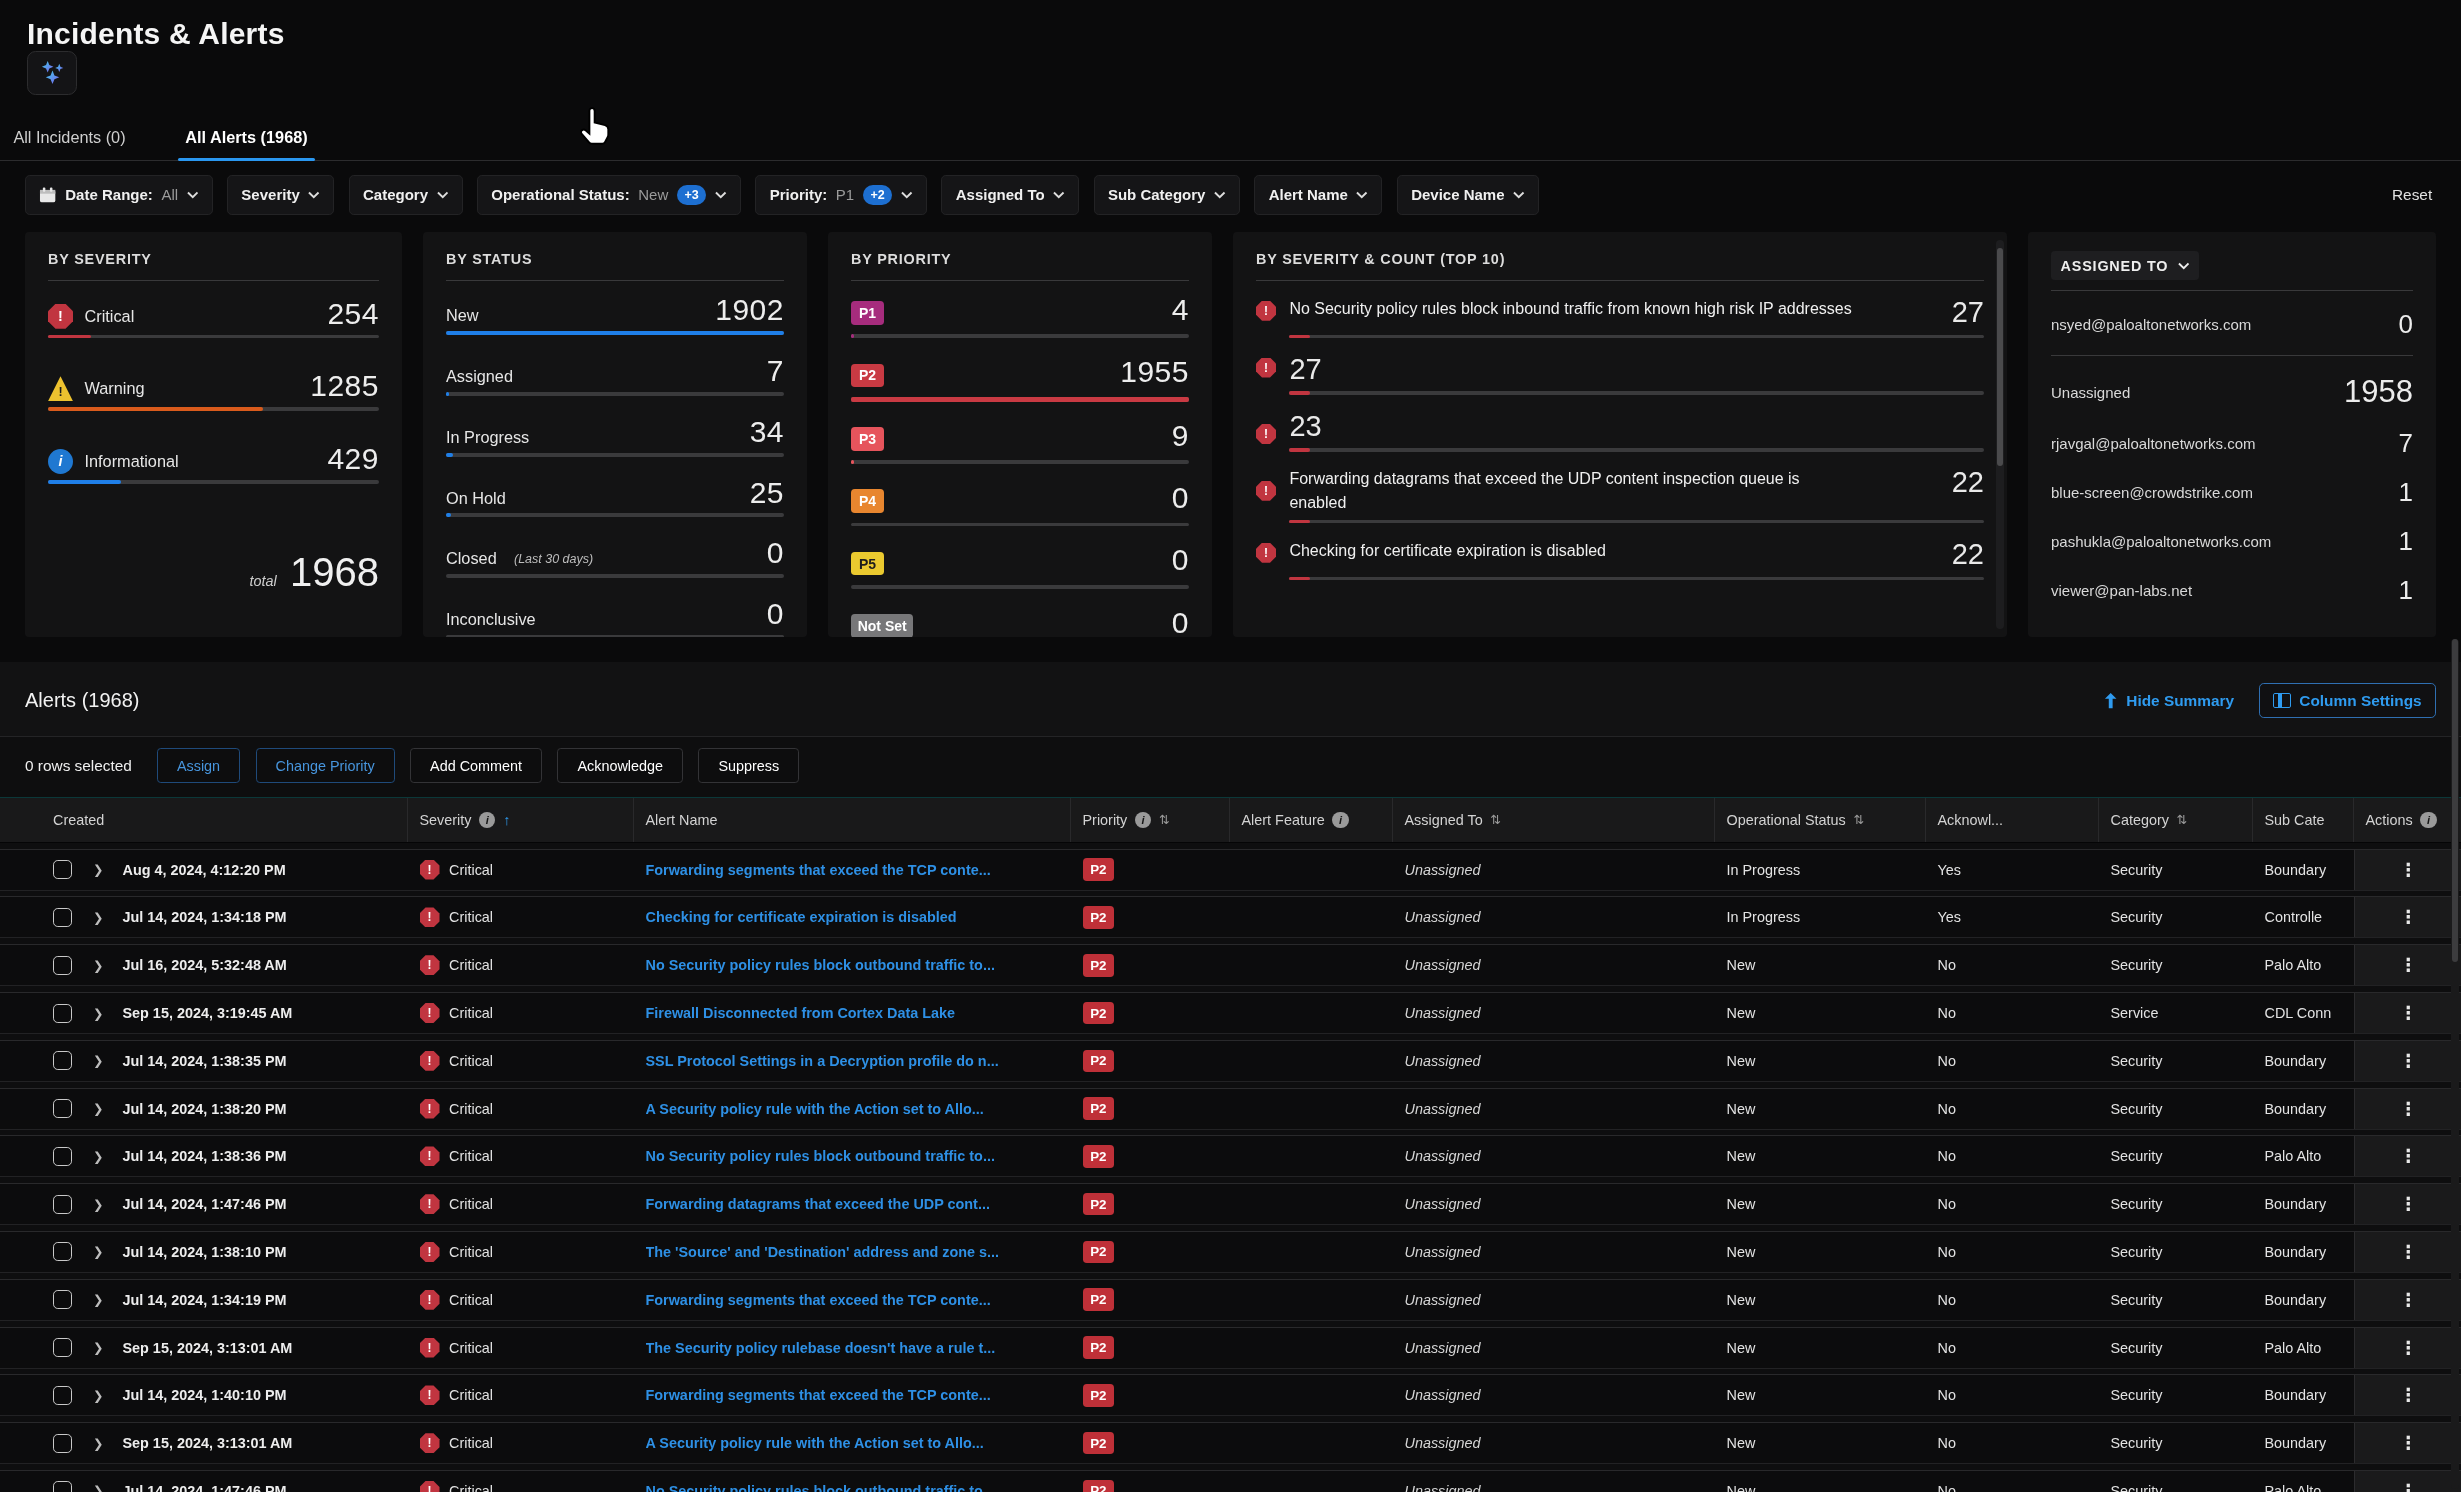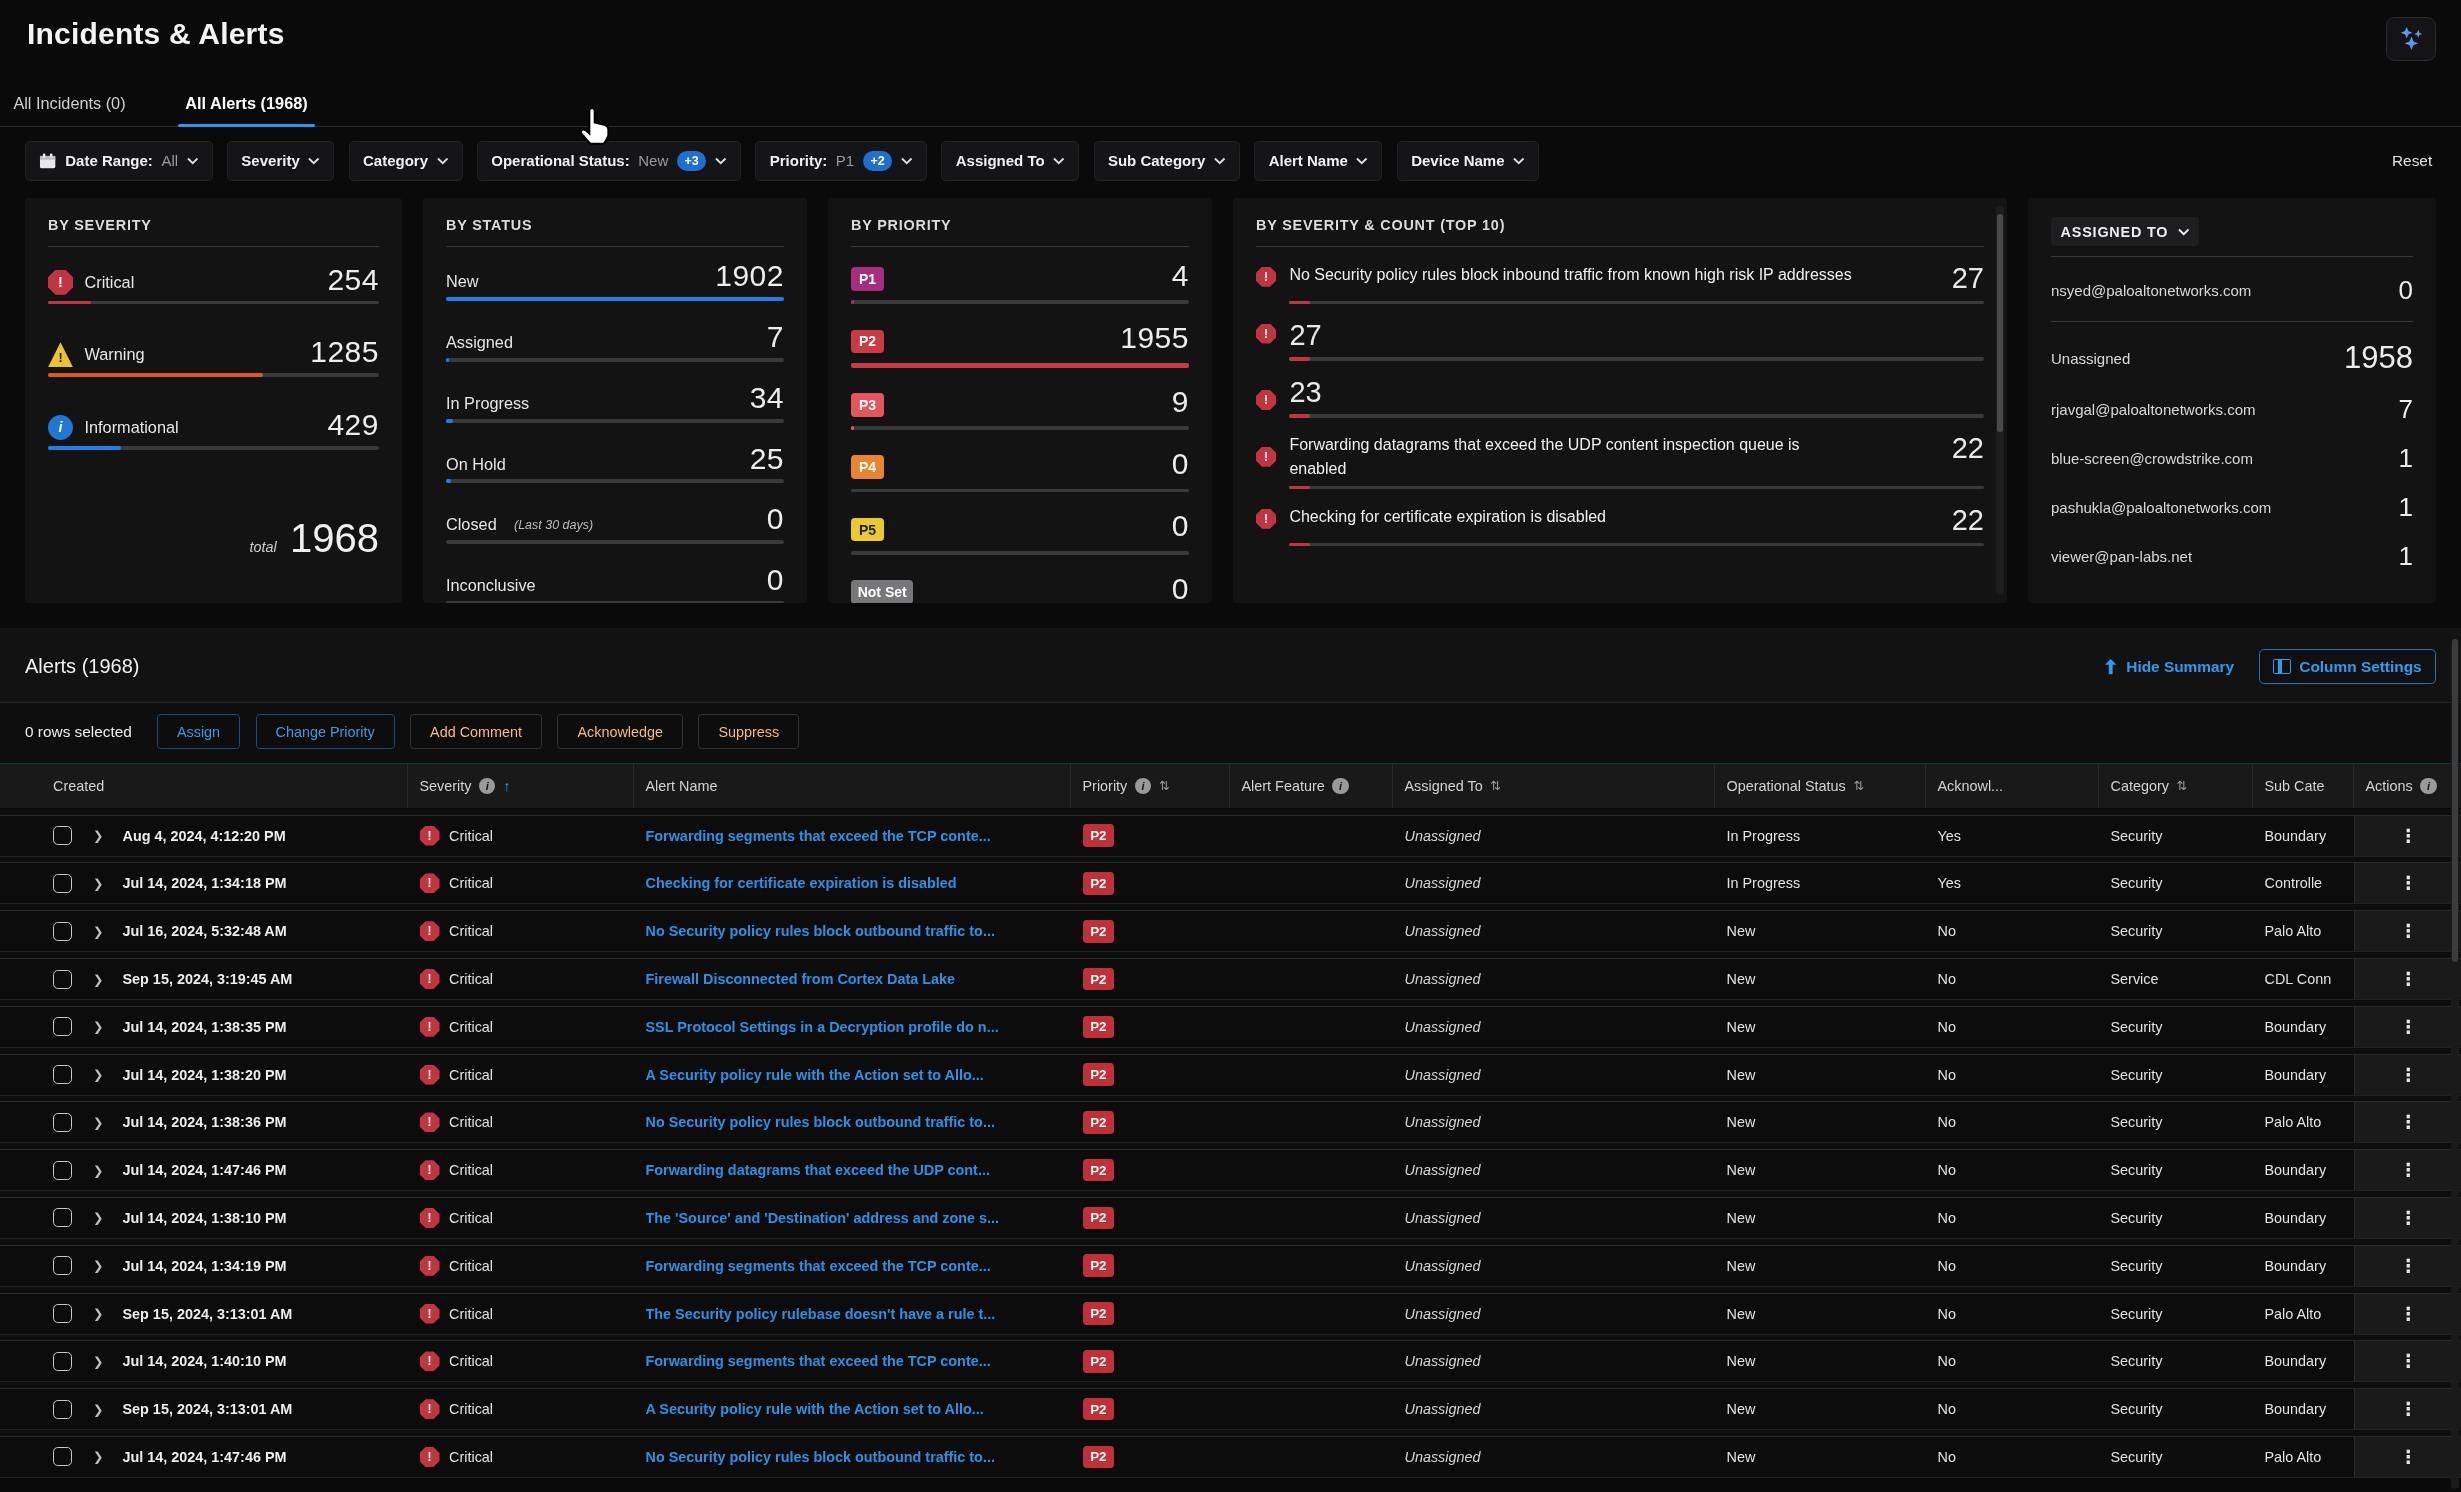--- a/index.html
+++ b/index.html
@@ -4,21 +4,21 @@
 <style>
   * { box-sizing: border-box; margin: 0; padding: 0; }
   html,body { width:2461px; height:1493px; overflow:hidden; }
   body {
     background:#0a0a0b;
     font-family:"Liberation Sans","DejaVu Sans",sans-serif;
     color:#e8e8e8;
     position:relative;
   }
   
-  .page-header { padding:17.3px 25px 0 27px; display:flex; justify-content:space-between; align-items:flex-start; }
+  .page-header { padding:17.3px 25px 0 27px; display:flex; justify-content:space-between; align-items:flex-start;flex-direction:column; }
   .page-title { font-size:30px; font-weight:700; color:#f5f5f5; letter-spacing:0.2px; }
   .ai-btn { width:50px; height:44px; background:#141416; border:1px solid #2c2c2e; border-radius:8.6px;
     display:flex; align-items:center; justify-content:center; cursor:pointer; }
   
   .tabs { display:flex; gap:52px; padding:0 0 0 9.6px; margin-top:25px; border-bottom:1px solid #2c2c2e; }
   .tab { font-size:16.3px; color:#cfcfcf; padding:7.7px 3.8px 13.4px 3.8px; position:relative; cursor:pointer; }
   .tab.active { color:#ffffff; font-weight:700; }
   .tab.active::after { content:""; position:absolute; left:-3.8px; right:-3.8px; bottom:-1px; height:3.8px; background:#2a97f0; border-radius:1.9px; }
   
   .filterbar { display:flex; align-items:center; gap:14.4px; padding:13.4px 25px 0 25px; }
@@ -85,21 +85,21 @@
   .head-actions { display:flex; align-items:center; gap:25px; }
   .hide-summary { display:flex; align-items:center; gap:7.7px; color:#2f9bef; font-size:15.4px; font-weight:700; cursor:pointer; }
   .col-settings { display:flex; align-items:center; gap:8.6px; color:#2f9bef; font-size:15.4px; font-weight:700;
     border:1px solid #2f6fb2; border-radius:4.8px; padding:7.7px 13.4px; cursor:pointer; background:#101012; }
   .colset-icon { width:17.3px; height:15.4px; border:1.9px solid #2f9bef; border-radius:1.9px; position:relative; }
   .colset-icon::before { content:""; position:absolute; left:3.8px; top:0; bottom:0; width:3.8px; background:#2f9bef; }
   .toolbar { display:flex; align-items:center; gap:15.4px; padding:11.5px 25px 13.4px 25px; border-top:1px solid #242426; }
   .rows-selected { font-size:15.4px; color:#efefef; margin-right:9.6px; }
   .tb-btn { background:#0d0d0e; border:1px solid #1f4a7a; border-radius:3.8px; color:#4795dd;
     font-size:14.4px; padding:8.6px 19px; cursor:pointer; font-family:inherit; }
-  .tb-btn.dim { border-color:#333336; color:#fdba74; }
+  .tb-btn.dim { border-color:#333336; color:#ffffff; }
   
   .thead { display:flex; background:#19191a; border-top:1px solid #0558; border-bottom:1.9px solid #050506; height:46px; }
   .th { display:flex; align-items:center; gap:7.7px; font-size:14.4px; color:#d3d3d3; padding:0 11.5px;
     border-right:1px solid #29292b; overflow:hidden; white-space:nowrap; flex:none; }
   .th:last-child { border-right:none; }
   .info-i { width:16.3px; height:16.3px; border-radius:50%; background:#9a9a9a; color:#141414; font-size:11px;
     font-weight:700; font-style:italic; display:inline-flex; align-items:center; justify-content:center; flex:none; }
   .sort-up { color:#2f9bef; font-size:14.4px; font-weight:700; }
   .sort-both { color:#9a9a9a; font-size:12.5px; letter-spacing:-1.9px; }
   .c-created{width:408px;} .c-sev{width:226px;} .c-name{width:437px;} .c-pri{width:159px;}

